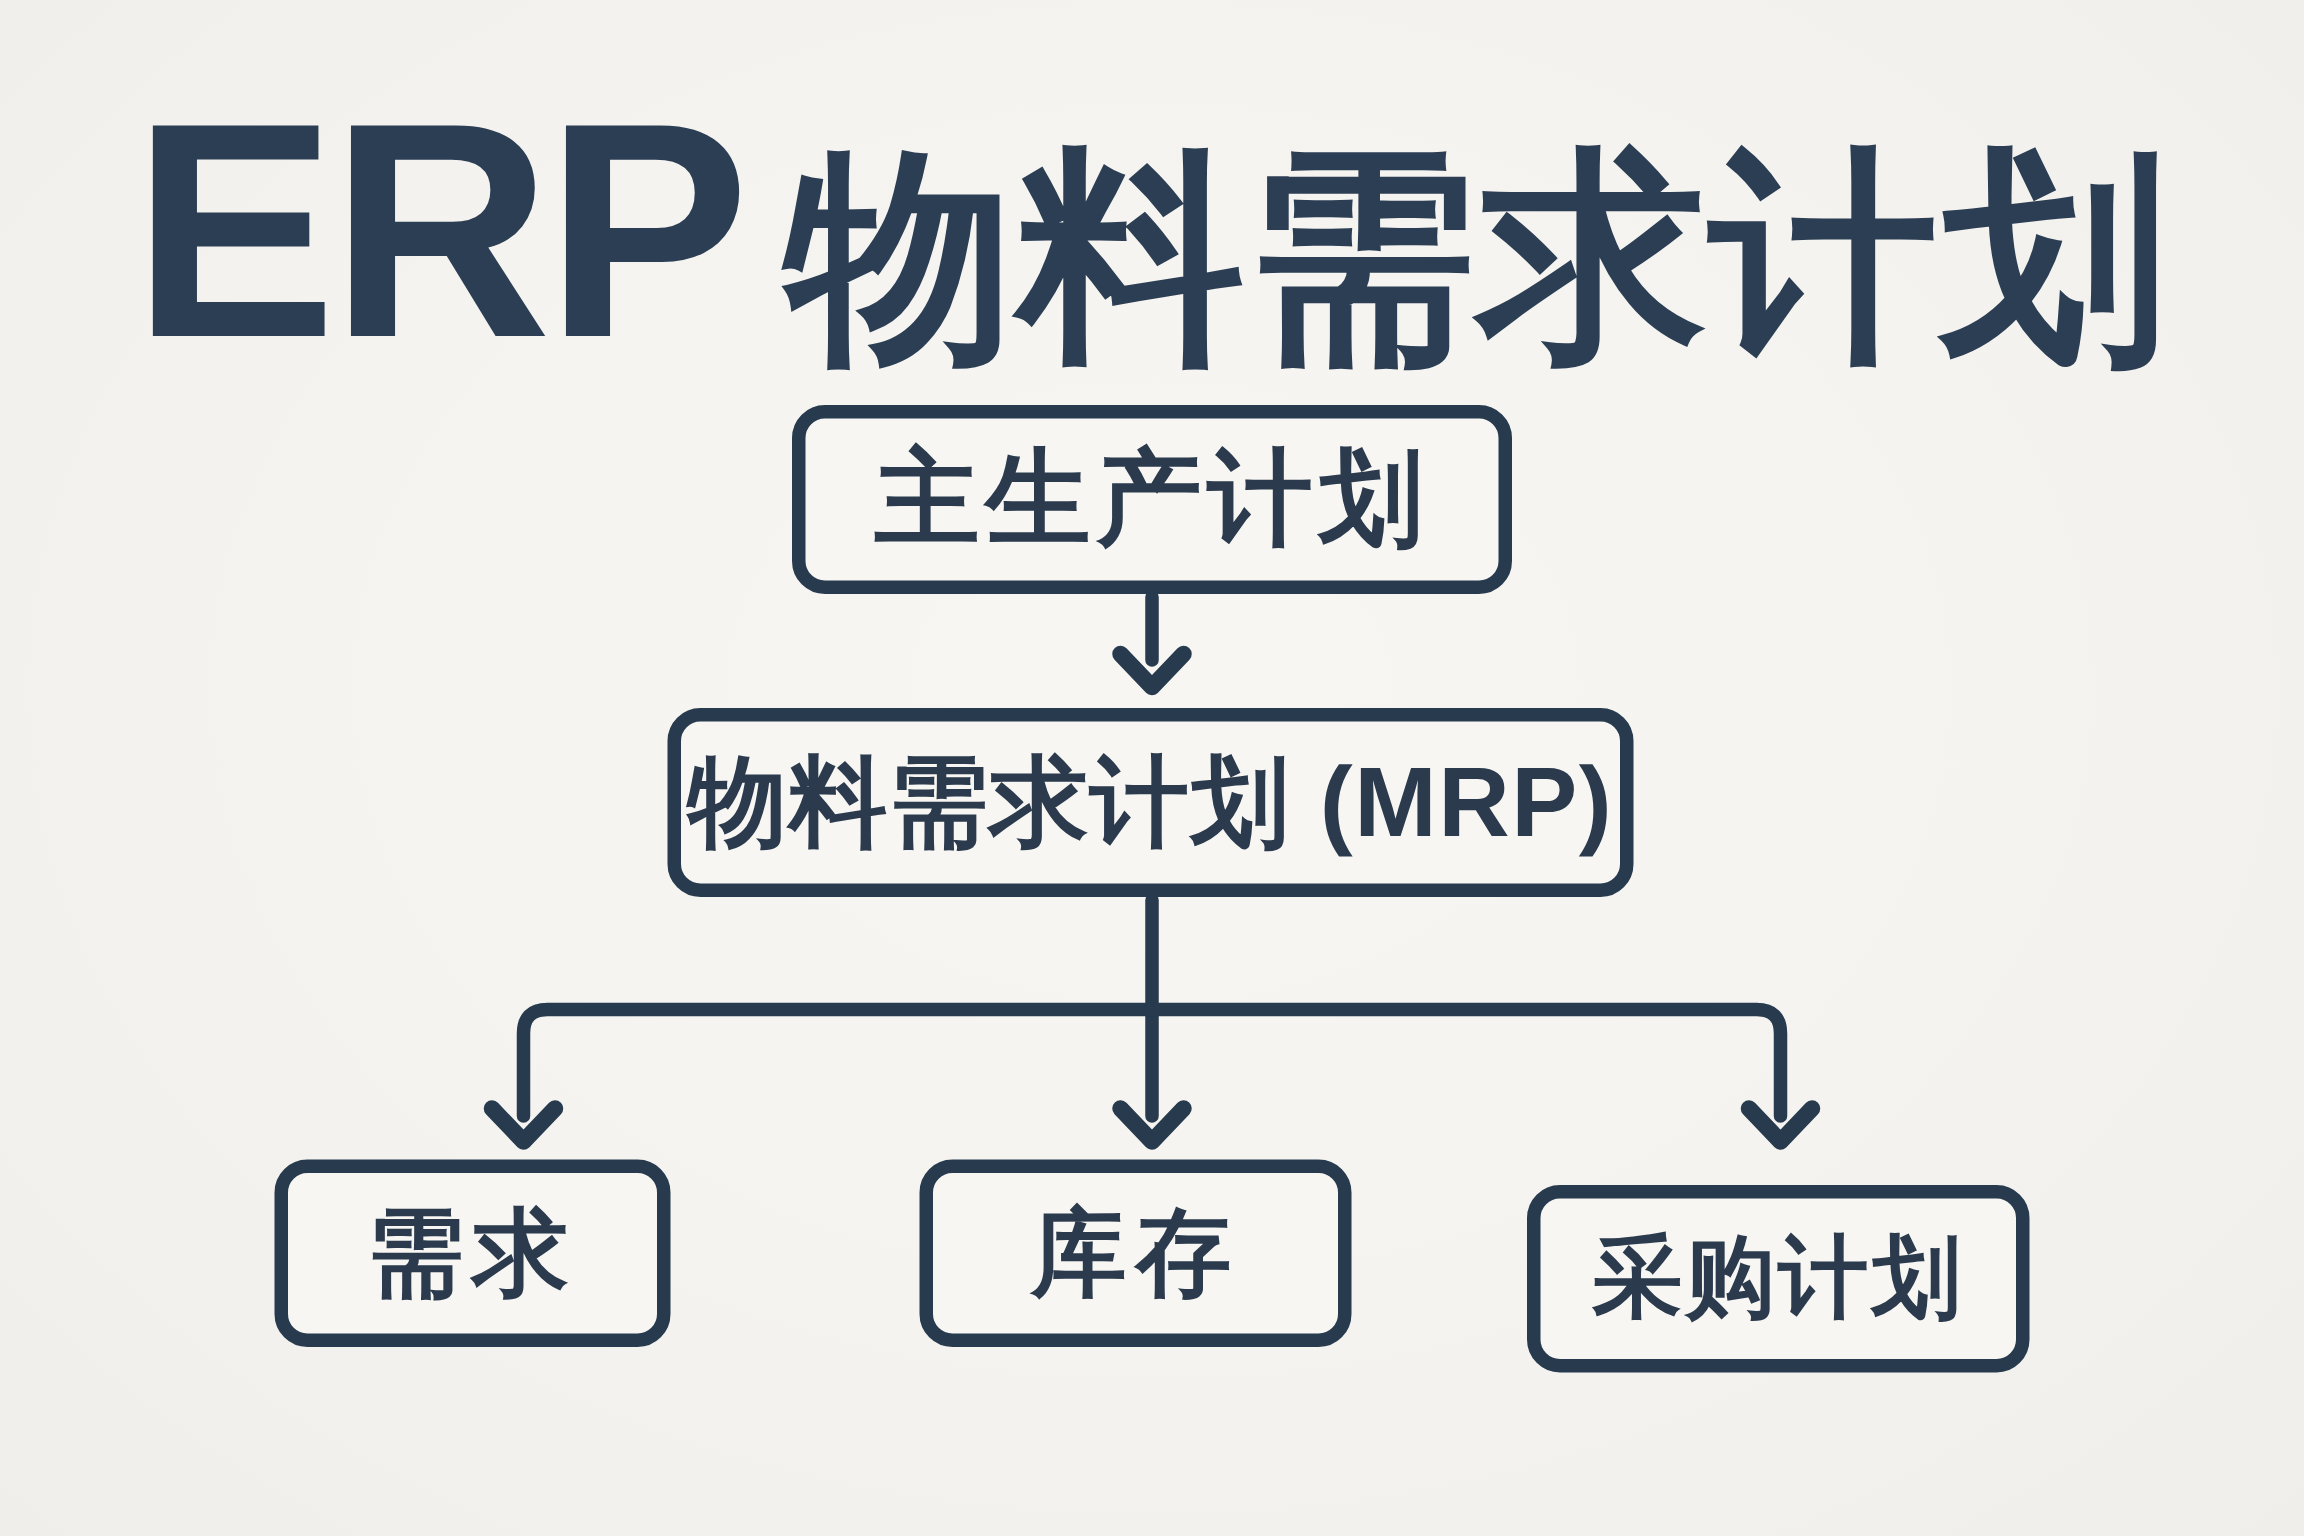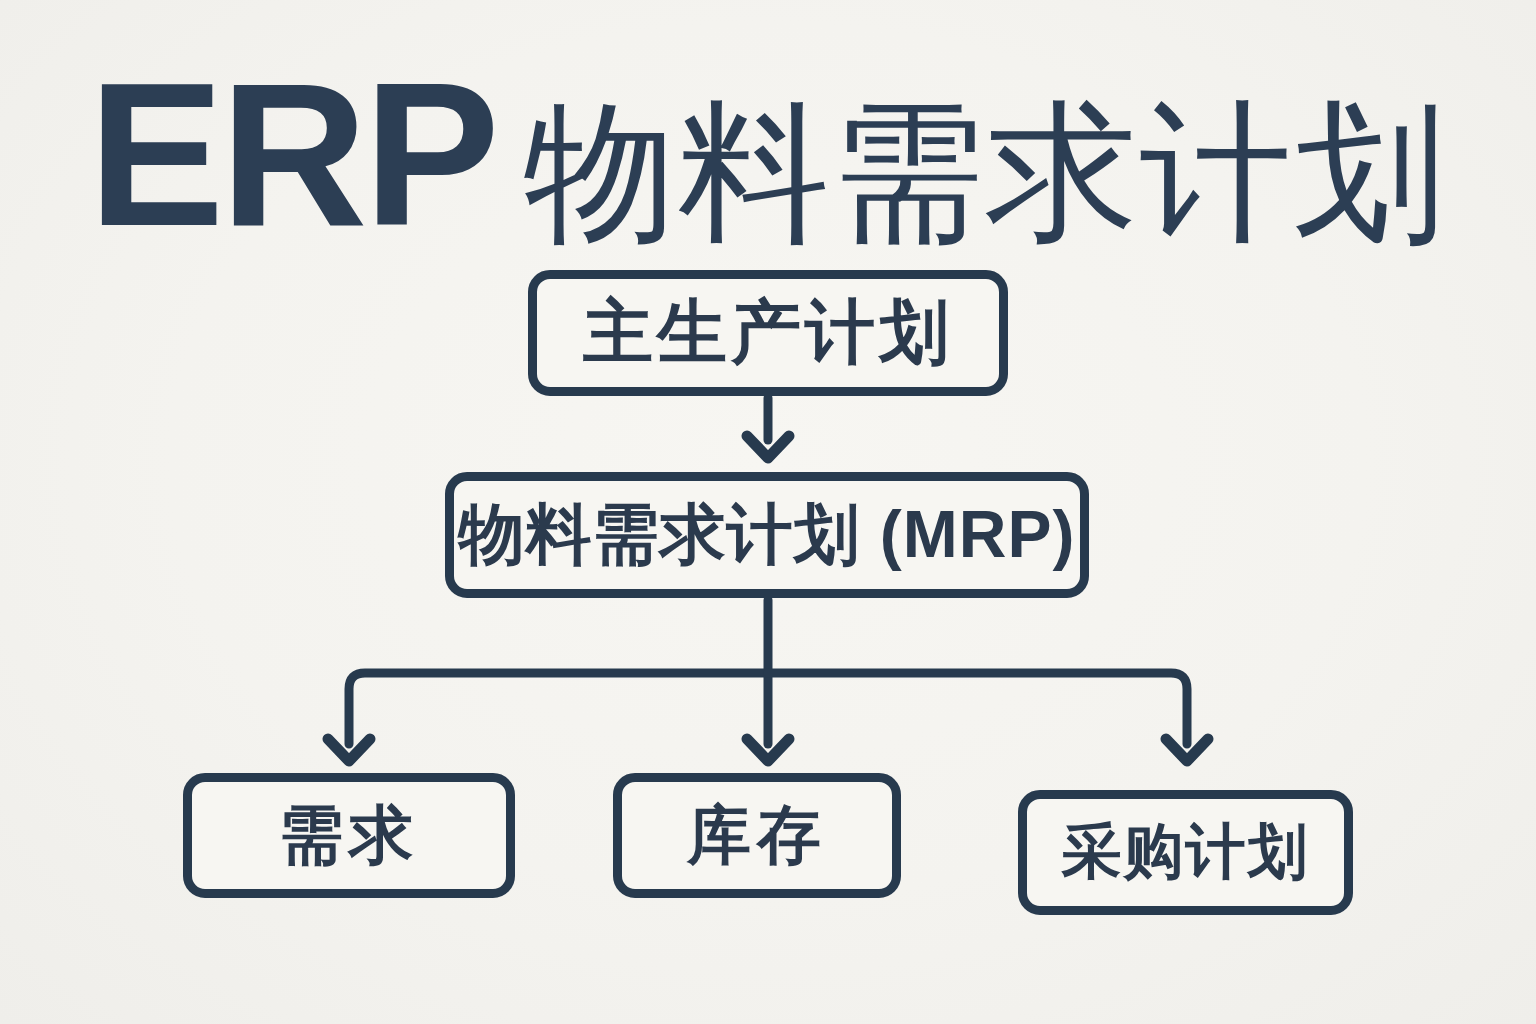--- a/index.html
+++ b/index.html
@@ -26,21 +26,21 @@
     user-select: none;
   }
   .title .t-en {
     font-size: 204px;
     font-weight: 800;
     letter-spacing: -4px;
     line-height: 1;
   }
   .title .t-zh {
     font-size: 152px;
-    font-weight: 400;
+    font-weight: 700;
     letter-spacing: 2px;
     line-height: 1;
     margin-left: 28px;
   }
 
   
   .connectors {
     position: absolute;
     inset: 0;
     width: 1536px;
@@ -65,21 +65,21 @@
     background: #f7f6f2;
     display: flex;
     align-items: center;
     justify-content: center;
     color: #2b3a4d;
     font-weight: 700;
     white-space: nowrap;
   }
   .node-mps       { left: 528px; top: 270px; width: 480px; height: 126px; font-size: 70px; letter-spacing: 4px; }
   .node-mrp       { left: 445px; top: 472px; width: 644px; height: 126px; font-size: 66px; letter-spacing: 1px; }
-  .node-demand    { left: 183px; top: 773px; width: 332px; height: 125px; font-size: 64px; letter-spacing: 6px; }
+  .node-demand    { left: 183px; top: 773px; width: 264px; height: 125px; font-size: 64px; letter-spacing: 6px; }
   .node-inventory { left: 613px; top: 773px; width: 288px; height: 125px; font-size: 64px; letter-spacing: 6px; }
   .node-purchase  { left: 1018px; top: 773px; width: 335px; height: 125px; font-size: 60px; letter-spacing: 2px; margin-top: 17px; }
 </style>
 </head>
 <body>
 
 <div class="canvas">
 
   <div class="title">
     <span class="t-en">ERP</span>

